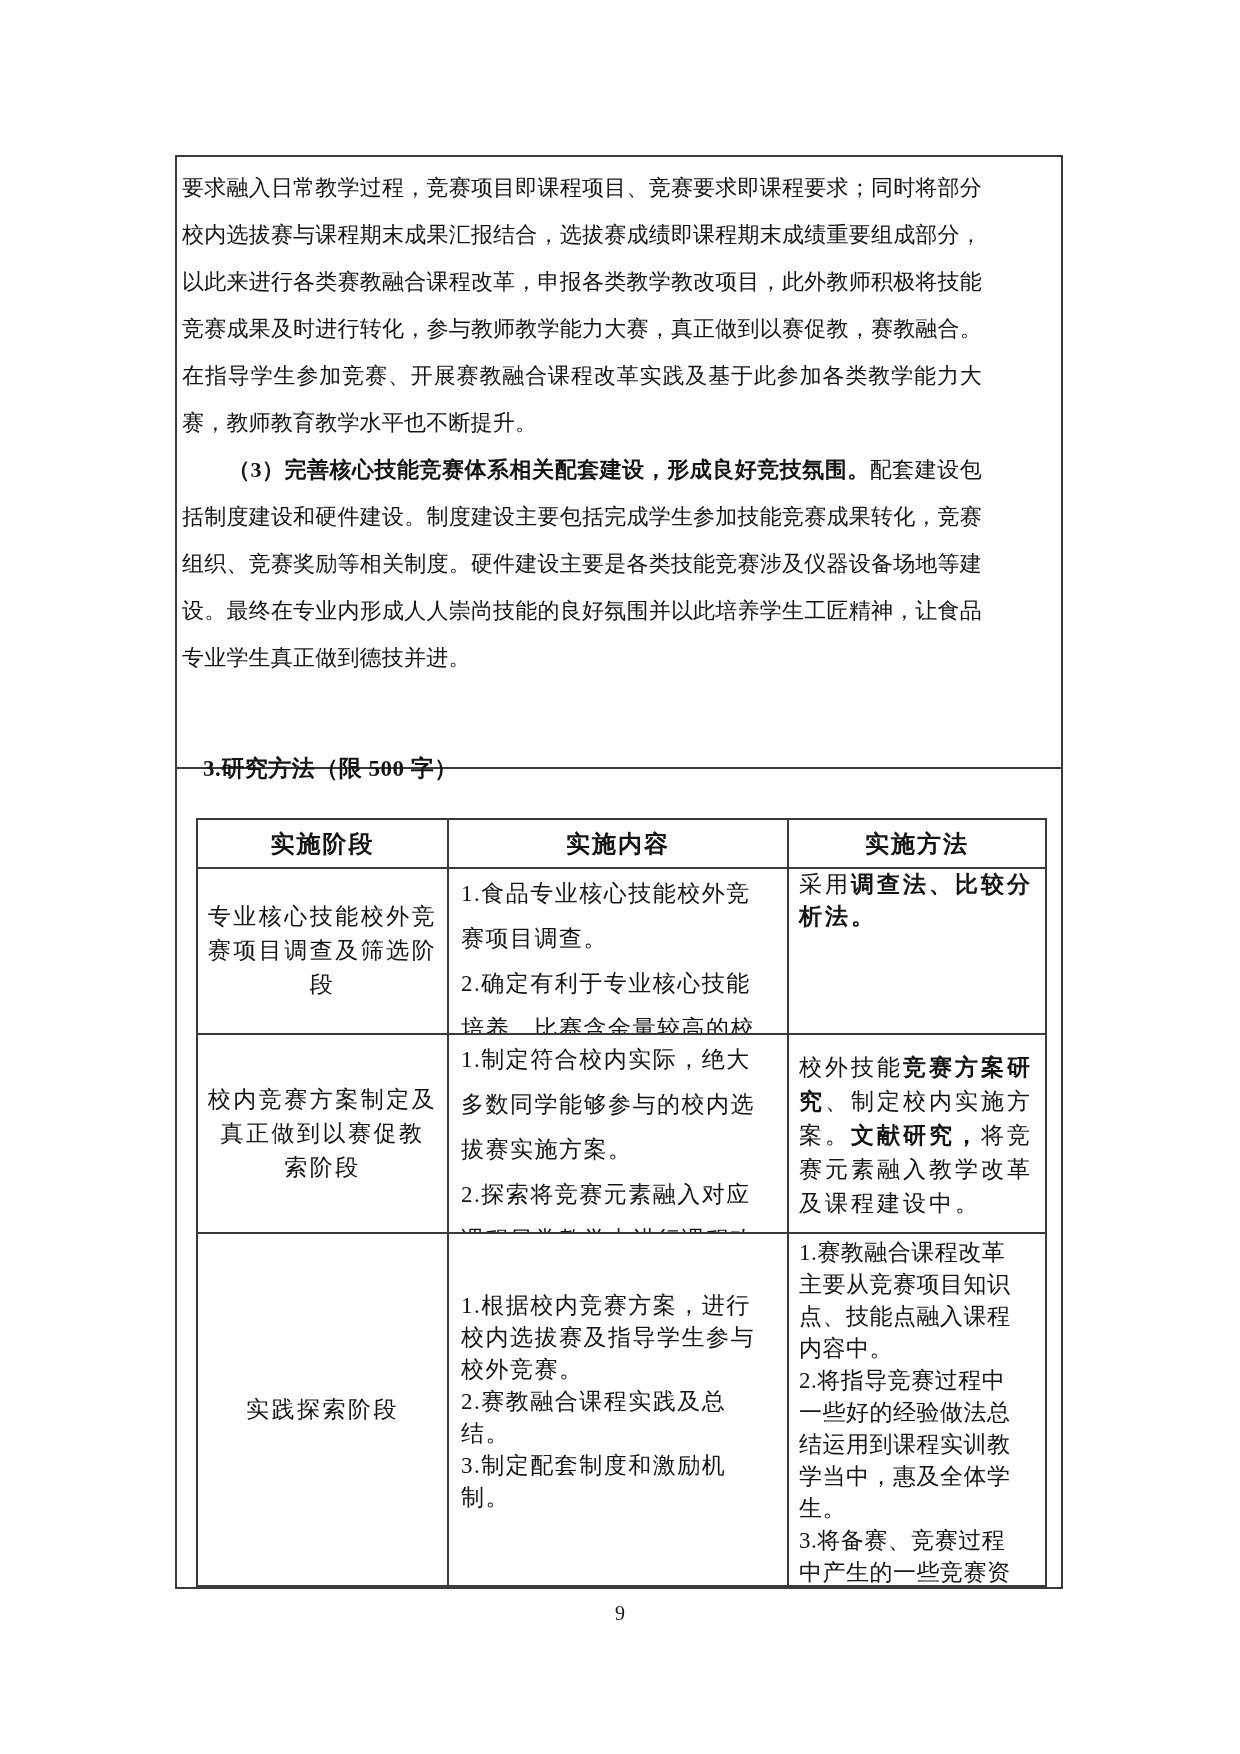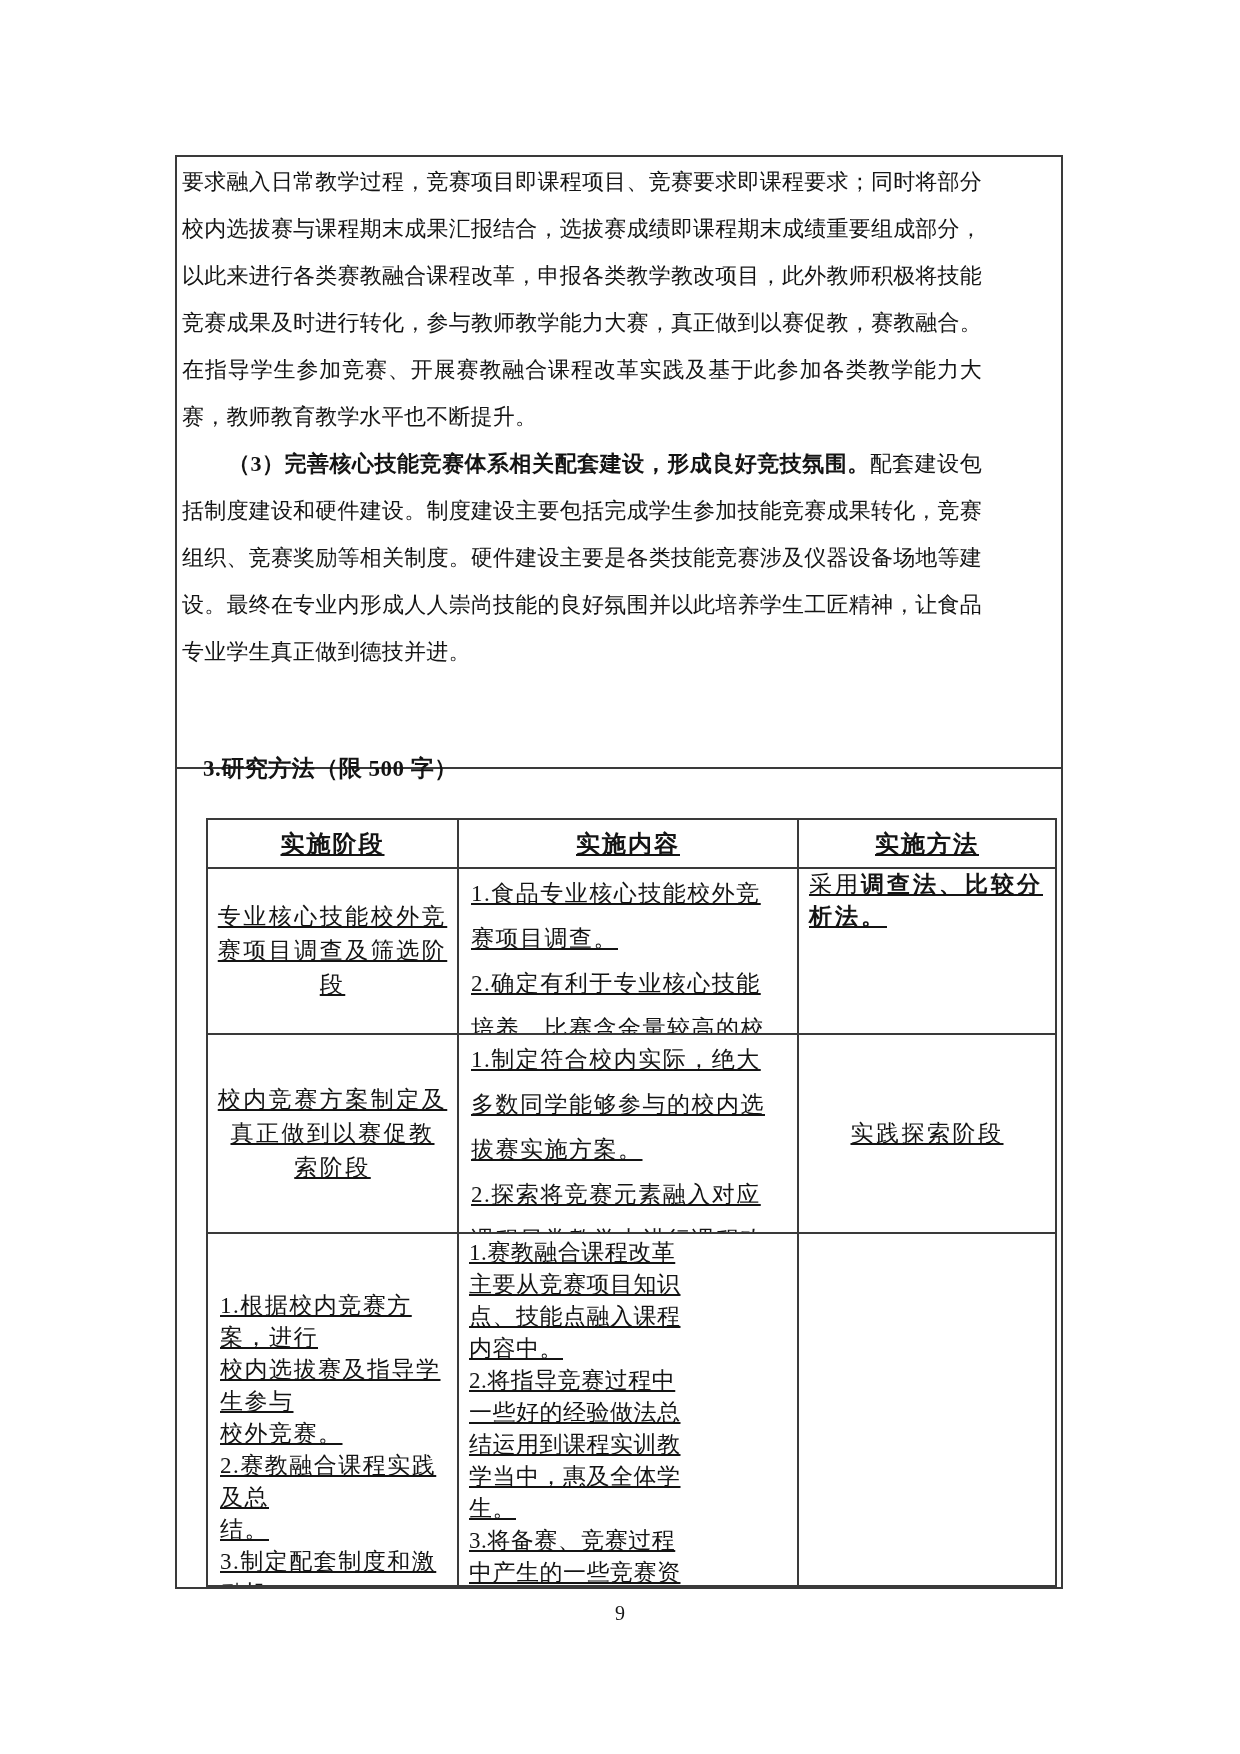--- a/index.html
+++ b/index.html
@@ -4,38 +4,38 @@
 <style>
   html,body{margin:0;padding:0;background:#ffffff;}
   .page{
     position:relative;width:1240px;height:1754px;background:#ffffff;
     font-family:"Liberation Serif","DejaVu Serif",serif;color:#141414;overflow:hidden;
   }
   .content-box{
     position:absolute;left:175px;top:155px;width:888px;height:1434px;
     border:2px solid #3a3a3a;box-sizing:border-box;
   }
-  .paragraphs{position:absolute;top:1px;left:5px;width:800px;}
+  .paragraphs{position:absolute;top:7px;left:5px;width:800px;}
   .para{
     font-size:22px;line-height:47px;letter-spacing:0.2px;
     text-align:justify;text-justify:inter-ideograph;margin:0;
   }
   .para .lead-bold{font-weight:bold;}
   .para.indent{text-indent:46px;}
   .divider{position:absolute;left:-2px;right:-2px;top:610px;border-top:2px solid #3a3a3a;}
   .section-title{
     position:absolute;top:596px;left:26px;
     font-size:23px;font-weight:bold;letter-spacing:0.5px;
   }
   .rtable{
-    position:absolute;top:661px;left:29px;width:851px;height:769px;
+    position:absolute;top:661px;left:19px;width:851px;height:769px;
     display:grid;grid-template-columns:251px 340px 256px;
     grid-template-rows:49px 166px 199px 351px;
     border:2px solid #3a3a3a;box-sizing:border-box;overflow:hidden;
-    font-size:23px;line-height:32px;text-decoration:underline;
+    font-size:23px;line-height:32px;
   }
   .cell{
     border-right:2px solid #3a3a3a;border-bottom:2px solid #3a3a3a;
     box-sizing:border-box;overflow:hidden;
   }
   .cell:nth-child(3n){border-right:none;}
   .cell:nth-child(n+10){border-bottom:none;}
   .th{
     display:flex;align-items:center;justify-content:center;
     font-weight:bold;font-size:24px;letter-spacing:2px;
@@ -93,20 +93,25 @@
 
       <div class="cell stage">校内竞赛方案制定及
 真正做到以赛促教
 索阶段</div>
       <div class="cell content">1.制定符合校内实际，绝大
 多数同学能够参与的校内选
 拔赛实施方案。
 2.探索将竞赛元素融入对应
 课程日常教学中进行课程改
 革及建设。</div>
+      <div class="cell method m2"><span>校外技能</span><b>竞赛方案研
+究</b><span>、制定校内实施方
+案。</span><b>文献研究，</b><span>将竞
+赛元素融入教学改革
+及课程建设中。</span></div>
 
       <div class="cell stage">实践探索阶段</div>
       <div class="cell content push-down">1.根据校内竞赛方案，进行
 校内选拔赛及指导学生参与
 校外竞赛。
 2.赛教融合课程实践及总
 结。
 3.制定配套制度和激励机
 制。</div>
       <div class="cell method m3"><span>1.赛教融合课程改革

